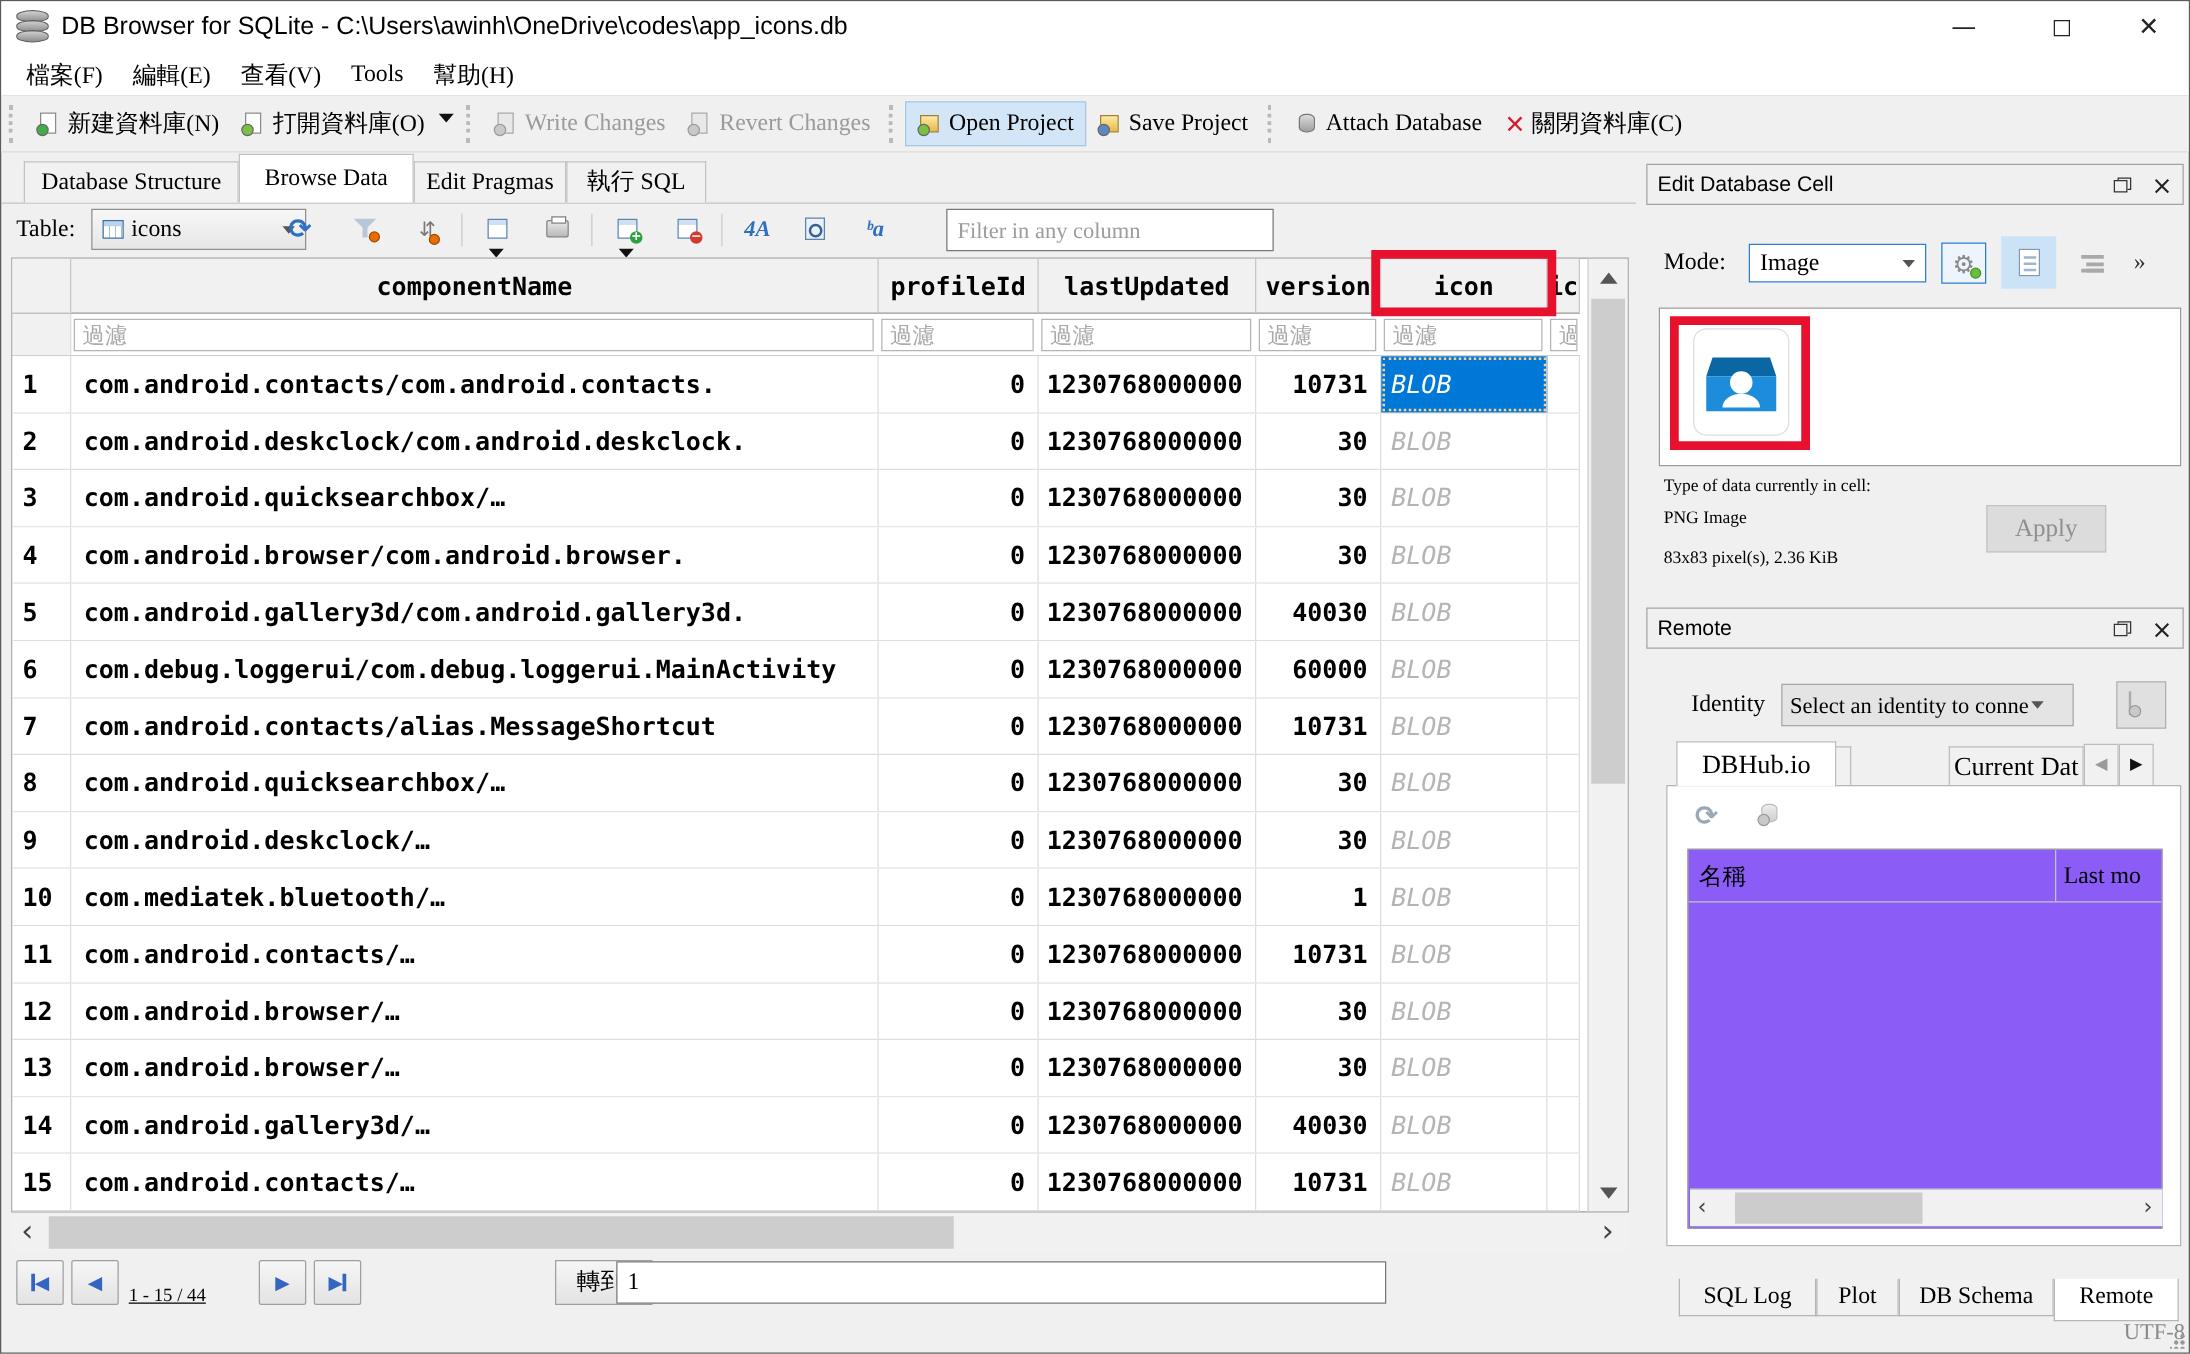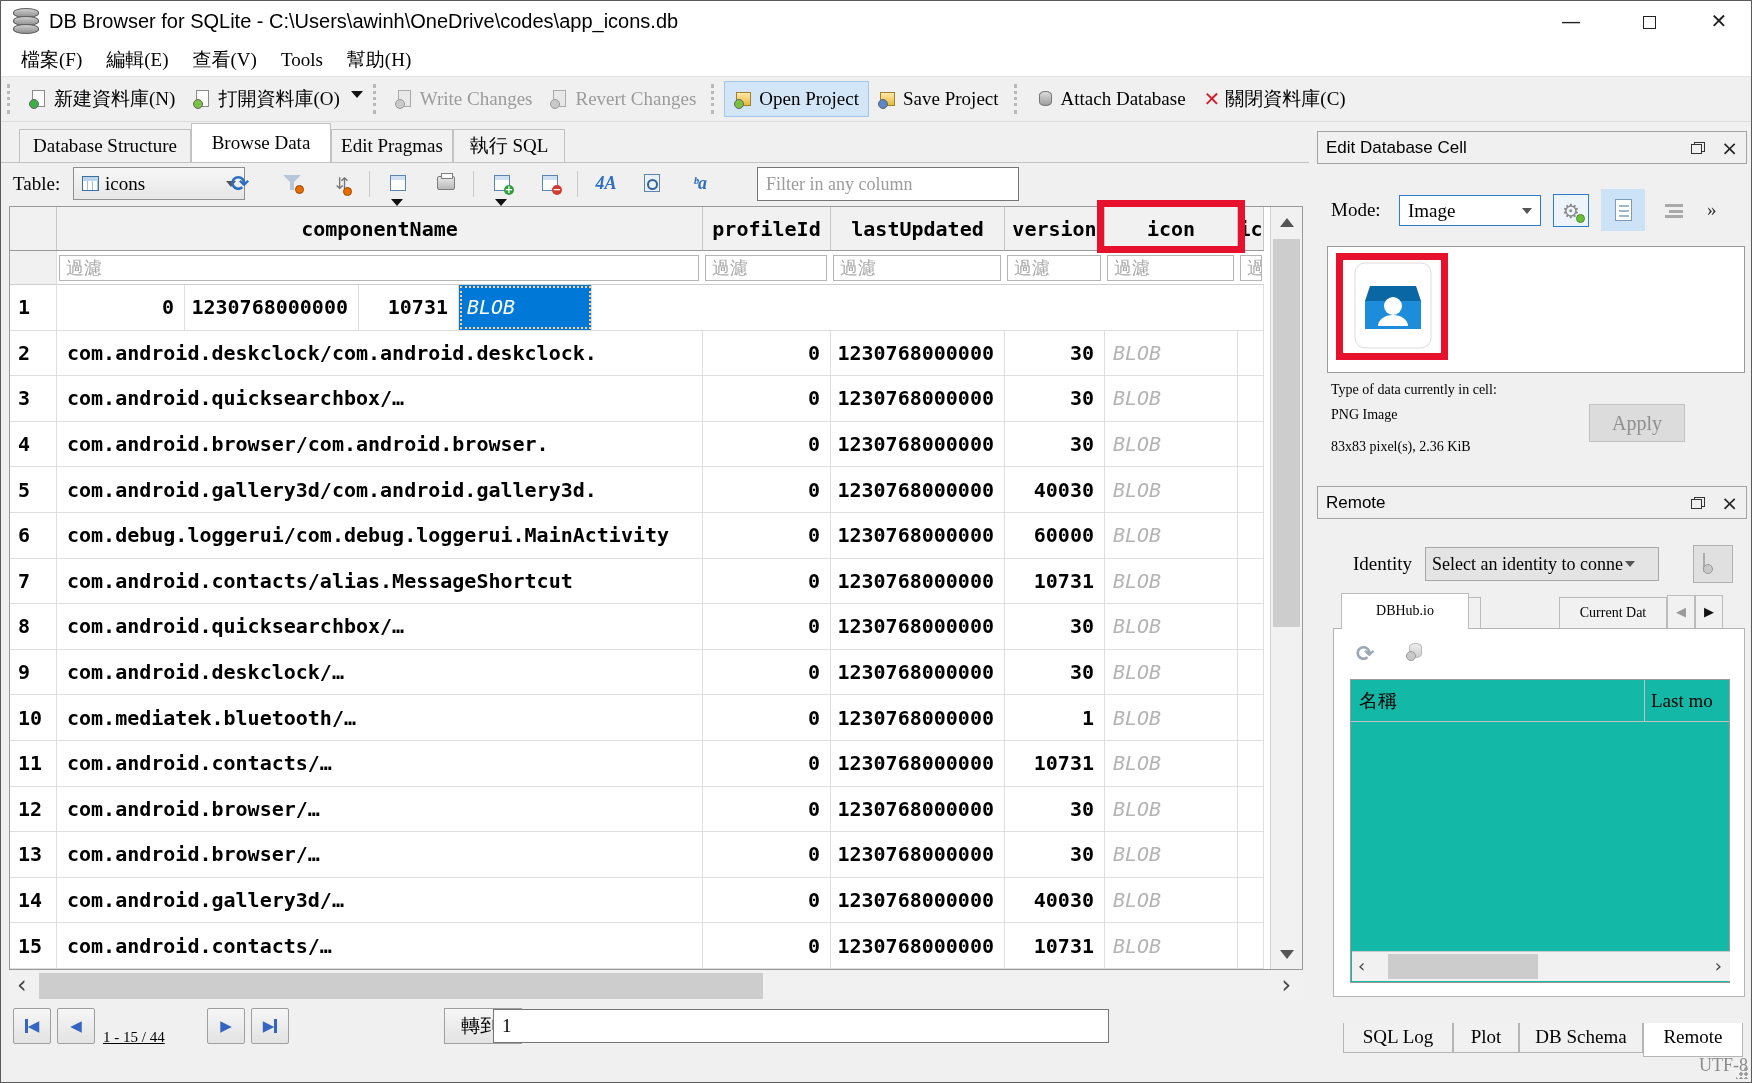--- a/index.html
+++ b/index.html
@@ -125,26 +125,26 @@
   .indentglyph { width:18px; height:14px; border-top:3px solid #a9a9a9; border-bottom:3px solid #a9a9a9; position:relative; }
   .indentglyph:before { content:""; position:absolute; left:4px; top:3px; width:14px; height:3px; background:#a9a9a9; box-shadow:0 5px 0 #a9a9a9; }
   .chev2 { position:absolute; left:1706px; top:198px; font-size:19px; letter-spacing:-2px; color:#333; }
   .preview { position:absolute; left:1326px; top:245px; width:418px; height:127px; border:1px solid #9a9a9a; background:#fff; }
   .cellinfo { position:absolute; left:1330px; font-size:14px; }
   .applybtn { position:absolute; left:1588px; top:403px; width:96px; height:38px; background:#dcdcdc; border:1px solid #c2c2c2; color:#8f8f8f; text-align:center; line-height:36px; font-size:20px; }
   .idcombo { position:absolute; left:1424px; top:546px; width:234px; height:34px; background:#e4e4e4; border:1px solid #a8a8a8; display:flex; align-items:center; padding:0 6px; font-size:18px; white-space:nowrap; overflow:hidden; }
   .idcombo .caret { margin-left:2px; width:0; height:0; border-left:5px solid transparent; border-right:5px solid transparent; border-top:6px solid #555; flex:none; }
   .idbtn { position:absolute; left:1692px; top:544px; width:40px; height:38px; background:#e0e0e0; border:1px solid #b0b0b0; display:flex; align-items:center; justify-content:center; }
   .idbtn .pg { position:relative; left:0; top:0; }
-  .rtab { position:absolute; height:32px; background:#f1f1f1; border:1px solid #bcbcbc; border-bottom:none; text-align:center; font-size:14px; line-height:30px; top:596px; overflow:hidden; white-space:nowrap; }
+  .rtab { position:absolute; height:32px; background:#f1f1f1; border:1px solid #bcbcbc; border-bottom:none; text-align:center; font-size:21px; line-height:30px; top:596px; overflow:hidden; white-space:nowrap; }
   .rtab.active { top:592px; height:36px; background:#fff; line-height:34px; z-index:2; }
   .spin { position:absolute; top:594px; width:28px; height:34px; background:#f1f1f1; border:1px solid #bcbcbc; text-align:center; line-height:32px; font-size:13px; font-family:"DejaVu Sans",sans-serif; }
   .rpane { position:absolute; left:1332px; top:627px; width:412px; height:369px; border:1px solid #b5b5b5; background:#fff; }
   .rpicon { position:absolute; top:12px; }
-  .rtable { position:absolute; left:16px; top:50px; width:380px; height:304px; border:1px solid #9a9a9a; background:#14b8a6; }
+  .rtable { position:absolute; left:16px; top:50px; width:380px; height:304px; border:1px solid #9a9a9a; background:#8b5cf6; }
   .rthead { height:42px; border-bottom:1px solid #c2c2c2; display:flex; align-items:center; font-size:19px; }
   .rthead .cdiv { width:1px; height:100%; background:#c2c2c2; margin-left:auto; }
   .rhs { position:absolute; left:1px; bottom:1px; width:378px; height:30px; background:#f1f1f1; border-top:1px solid #c9c9c9; }
   .rhthumb { position:absolute; left:36px; top:2px; width:150px; height:25px; background:#ccc; }
   
   .btab { position:absolute; height:30px; top:1022px; background:#f1f1f1; border:1px solid #b5b5b5; border-top:none; text-align:center; font-size:19px; line-height:28px; }
   .btab.active { background:#fff; height:34px; z-index:2; }
   .statusenc { position:absolute; left:1698px; top:1054px; font-size:18px; color:#8a8a8a; }
   .grip { position:absolute; right:3px; bottom:3px; width:12px; height:12px;
     background:radial-gradient(circle 1.5px at 10px 2px,#999 1.5px,transparent 2px),
@@ -325,20 +325,21 @@
         <div class="c w5" style="border:none;">
             <span class="fcell fc5">過濾</span>
           </div>
         <div class="c w6" style="border:none;">
             <span class="fcell fc6">過濾</span>
           </div>
       </div>
       <div id="rows">
           <div class="r trow">
           <div class="c w0">1</div>
+          <div class="c w1">com.android.contacts/com.android.contacts.</div>
           <div class="c w2 num">0</div>
           <div class="c w3 num">1230768000000</div>
           <div class="c w4 num">10731</div>
           <div class="c w5 blob sel">BLOB</div>
           <div class="c w6"></div>
         </div>
           <div class="r trow">
           <div class="c w0">2</div>
           <div class="c w1">com.android.deskclock/com.android.deskclock.</div>
           <div class="c w2 num">0</div>

